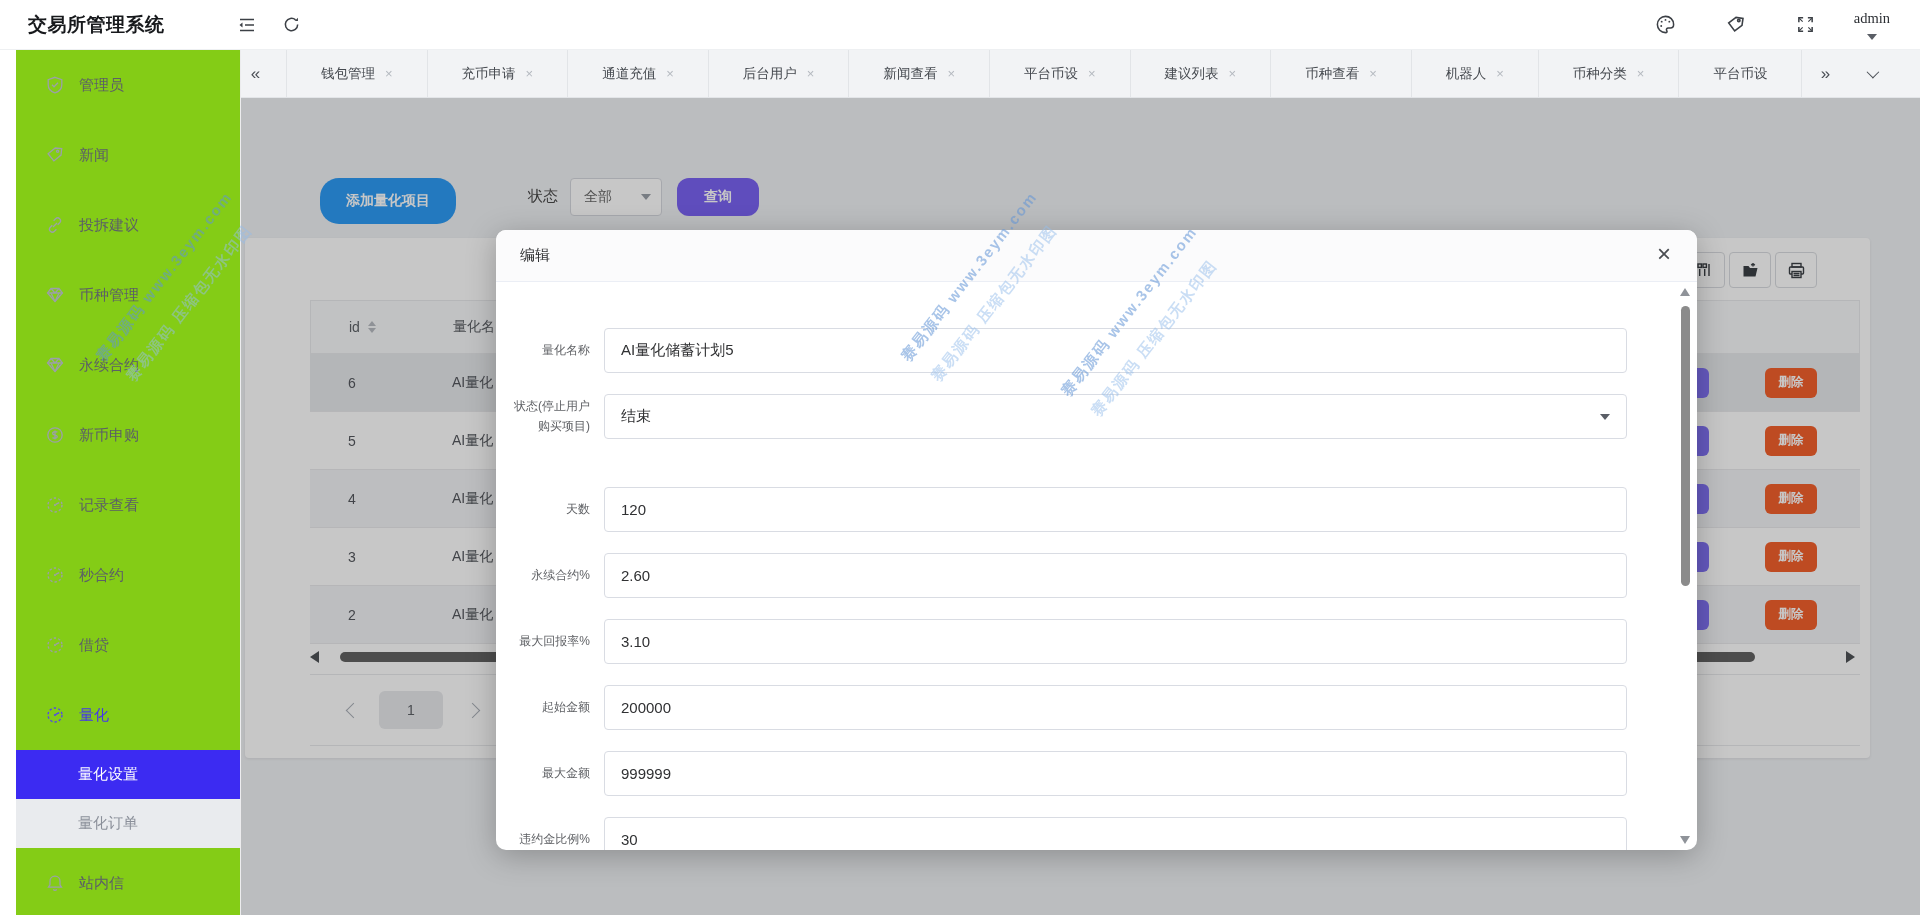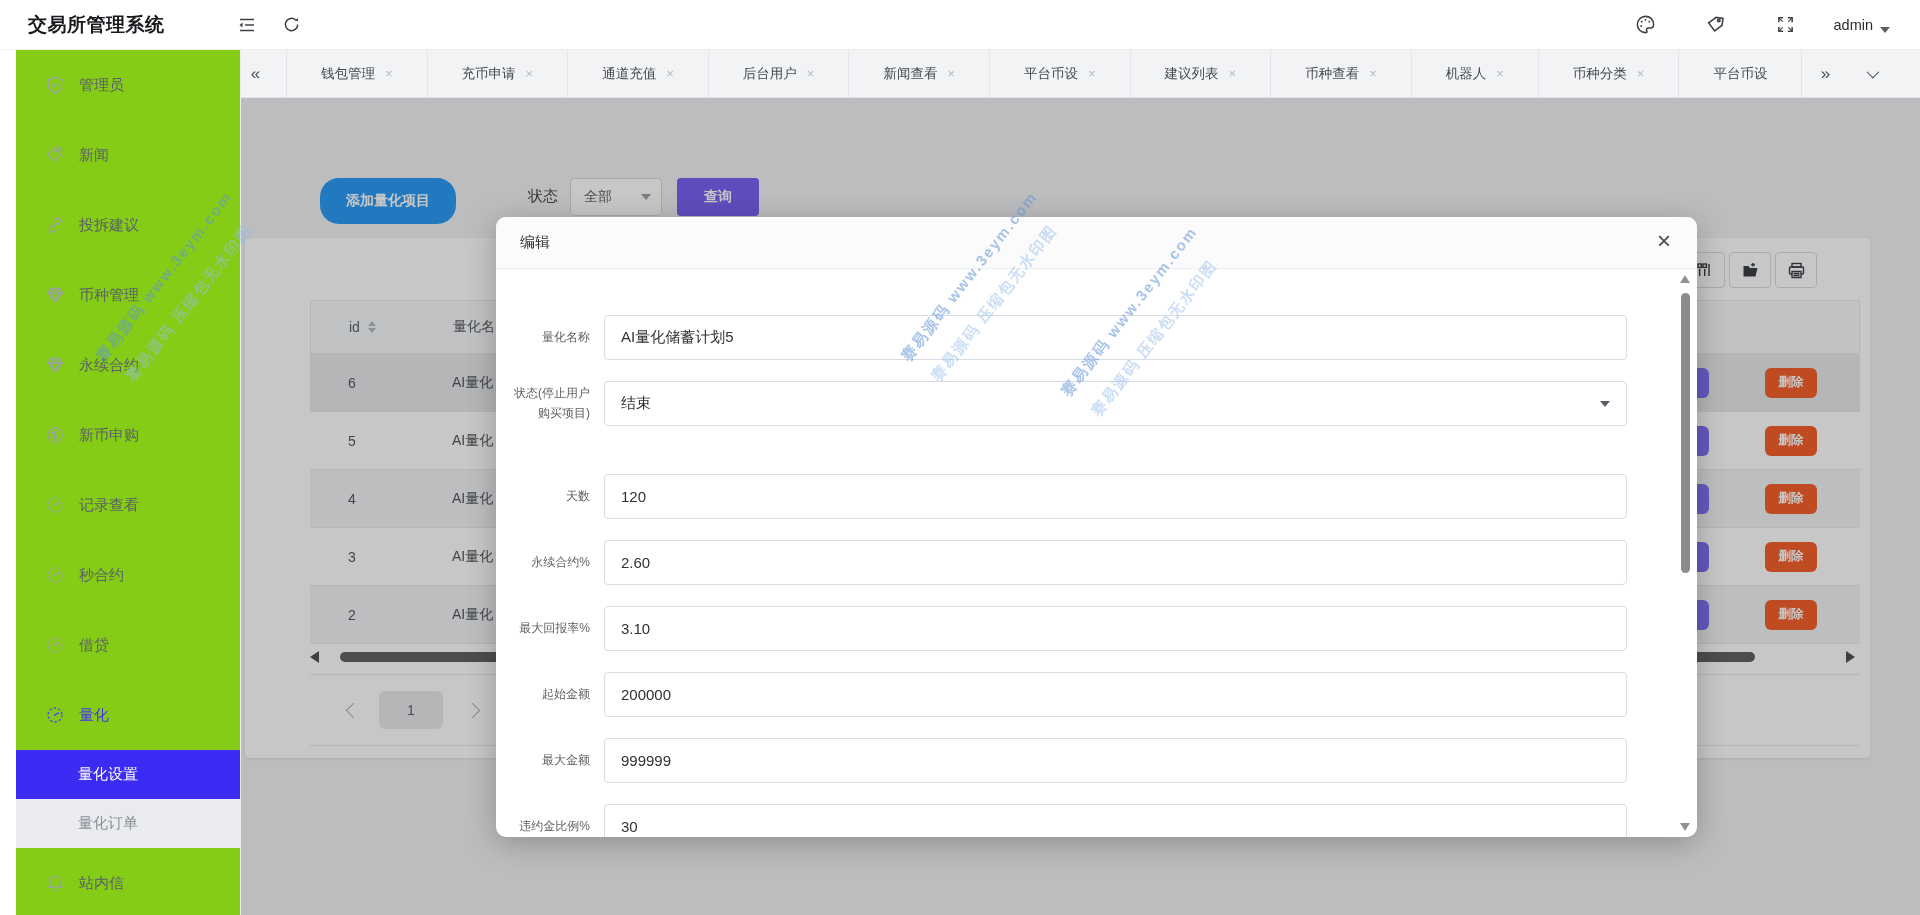--- a/index.html
+++ b/index.html
@@ -1,26 +1,26 @@
 <!DOCTYPE html>
 <html><head>
 <meta charset="utf-8">
 <style>
   * { margin:0; padding:0; box-sizing:border-box; }
   html,body { width:1920px; height:915px; overflow:hidden; }
   body { font-family:"Liberation Sans","DejaVu Sans",sans-serif; color:#333; background:#fff; }
   #stage { position:relative; width:1920px; height:915px; overflow:hidden; background:#fff; }
 
   
-  .hdr { position:absolute; left:0; top:0; width:1920px; height:50px; background:#fff; border-bottom:1px solid #eef0f2; z-index:15; display:flex; align-items:center; }
+  .hdr { position:absolute; left:0; top:0; width:1920px; height:50px; background:#fff; border-bottom:1px solid #eef0f2; z-index:15; display:flex; align-items:center;font-family:Liberation Serif, serif; }
   .brand { width:225px; padding-left:28px; font-size:19px; font-weight:bold; color:#17191c; letter-spacing:.5px; }
   .hicon { width:44px; height:50px; display:flex; align-items:center; justify-content:center; cursor:pointer; }
   .hicon svg { stroke:#3c4046; fill:none; stroke-width:1.6; }
   .hdr-right { margin-left:auto; display:flex; align-items:center; padding-right:30px; gap:26px; }
-  .admin { display:flex; align-items:flex-end; gap:7px; font-size:14.5px; color:#2b2e33; cursor:pointer; }
+  .admin { display:flex; align-items:center; gap:7px; font-size:14.5px; color:#2b2e33; cursor:pointer;flex-direction:column; }
   .tri-down { width:0; height:0; border-left:5px solid transparent; border-right:5px solid transparent; border-top:6px solid #5a5e66; }
 
   
   .sb { position:absolute; left:16px; top:50px; width:225px; height:865px; background:#84cc16; border-right:1px solid #ececee; z-index:15; }
   .sb-item { height:70px; display:flex; align-items:center; padding-left:30px; gap:15px; font-size:15px; color:#5c6066; cursor:pointer; }
   .sb-item svg { stroke:#9ba0a8; fill:none; stroke-width:1.3; flex:0 0 auto; }
   .sb-item.active { color:#4334ee; }
   .sb-item.active svg { stroke:#5143f0; }
   .sb-sub { }
   .sb-sub-item { height:49px; display:flex; align-items:center; padding-left:62px; font-size:15px; cursor:pointer; }
@@ -34,21 +34,21 @@
   .tab .x { color:#b4b8bf; font-size:13px; }
   .tab-more { width:46px; display:flex; align-items:center; justify-content:center; font-size:17px; color:#4a4e55; cursor:pointer; }
   .chev-down { width:9px; height:9px; border-right:1.6px solid #4a4e55; border-bottom:1.6px solid #4a4e55; transform:rotate(45deg) translateY(-2px); }
 
   
   .content { position:absolute; left:225px; top:98px; width:1695px; height:817px; background:#f0f2f5; z-index:1; }
   .btn-add { position:absolute; left:95px; top:80px; height:46px; padding:0 26px; border-radius:19px; background:#2e9cf5; color:#fff; font-size:14px; font-weight:bold; display:flex; align-items:center; cursor:pointer; }
   .status-lb { position:absolute; left:303px; top:89px; font-size:15px; color:#4a4a4a; }
   .sel-box { position:absolute; left:345px; top:80px; width:92px; height:38px; background:#fff; border:1px solid #d5d8de; border-radius:4px; display:flex; align-items:center; padding:0 10px 0 13px; font-size:14px; color:#666; cursor:pointer; justify-content:space-between; }
   .sel-box .tri-down { border-top-color:#9aa0a8; }
-  .btn-query { position:absolute; left:452px; top:80px; width:82px; height:38px; border-radius:4px; background:#7a63f2; color:#fff; font-size:14px; font-weight:bold; display:flex; align-items:center; justify-content:center; cursor:pointer; }
+  .btn-query { position:absolute; left:452px; top:80px; width:82px; height:38px; border-radius:12px; background:#7a63f2; color:#fff; font-size:14px; font-weight:bold; display:flex; align-items:center; justify-content:center; cursor:pointer; }
 
   .card { position:absolute; left:20px; top:140px; width:1625px; height:520px; background:#fff; border-radius:4px; box-shadow:0 1px 3px rgba(0,0,0,.08); }
   .card-tools { position:absolute; right:53px; top:14px; display:flex; gap:4px; }
   .tool-btn { width:42px; height:36px; border:1px solid #d9dbe0; border-radius:4px; display:flex; align-items:center; justify-content:center; cursor:pointer; background:#fff; }
   .tool-btn svg { stroke:#3c4046; fill:none; stroke-width:1.4; }
 
   .tbl { position:absolute; left:65px; top:62px; width:1550px; }
   .trow { height:58px; display:flex; align-items:center; border-bottom:1px solid #e9eaec; font-size:14px; color:#55585e; }
   .trow.head { height:54px; background:#f8f9fa; border:1px solid #e8eaec; color:#5f6368; }
   .trow.hover { background:#e7e9ec; }
@@ -71,21 +71,21 @@
   .pager { position:absolute; left:65px; top:436px; width:1550px; height:72px; border-top:1px solid #e8eaec; border-bottom:1px solid #e8eaec; display:flex; align-items:center; font-size:14px; color:#606266; }
   .pg-chev { width:11px; height:11px; border-right:1.8px solid #aab0b8; border-bottom:1.8px solid #aab0b8; cursor:pointer; }
   .pg-prev { transform:rotate(135deg); margin-left:38px; }
   .pg-next { transform:rotate(-45deg); margin-left:24px; }
   .pg-page { margin-left:20px; width:64px; height:38px; background:#e8e9ec; border-radius:6px; display:flex; align-items:center; justify-content:center; color:#5f6368; cursor:pointer; }
   .pg-goto { margin-left:18px; white-space:nowrap; }
 
   .dim { position:absolute; left:0; top:0; width:1695px; height:817px; background:rgba(0,0,0,.22); z-index:5; }
 
   
-  .dlg { position:absolute; left:496px; top:217px; width:1201px; height:620px; background:#fff; border-radius:10px; box-shadow:0 6px 30px rgba(0,0,0,.25); z-index:10; overflow:hidden; }
+  .dlg { position:absolute; left:496px; top:230px; width:1201px; height:620px; background:#fff; border-radius:10px; box-shadow:0 6px 30px rgba(0,0,0,.25); z-index:10; overflow:hidden; }
   .dlg-hd { height:52px; display:flex; align-items:center; padding-left:24px; font-size:15px; color:#303133; border-bottom:1px solid #ebeef5; background:#fbfbfc; }
   .dlg-x { position:absolute; right:26px; top:12px; font-size:24px; color:#4a4d52; cursor:pointer; line-height:1; }
   .dlg-bd { height:568px; overflow:hidden; padding:46px 70px 0 8px; }
   .frow { display:flex; align-items:center; margin-bottom:21px; }
   .frow.sel-row { margin-bottom:48px; }
   .flabel { width:86px; text-align:right; font-size:12px; color:#606266; margin-right:14px; line-height:1.6; flex:0 0 auto; }
   .finp { flex:1; height:45px; border:1px solid #d9dce3; border-radius:4px; display:flex; align-items:center; padding:0 16px; font-size:15px; color:#303133; background:#fff; justify-content:space-between; }
   .vsb { position:absolute; right:5px; top:58px; bottom:6px; width:13px; }
   .vsb .a-up { position:absolute; top:0; left:1px; width:0; height:0; border-left:5.5px solid transparent; border-right:5.5px solid transparent; border-bottom:8px solid #8f9399; cursor:pointer; }
   .vsb .a-dn { position:absolute; bottom:0; left:1px; width:0; height:0; border-left:5.5px solid transparent; border-right:5.5px solid transparent; border-top:8px solid #8f9399; cursor:pointer; }

